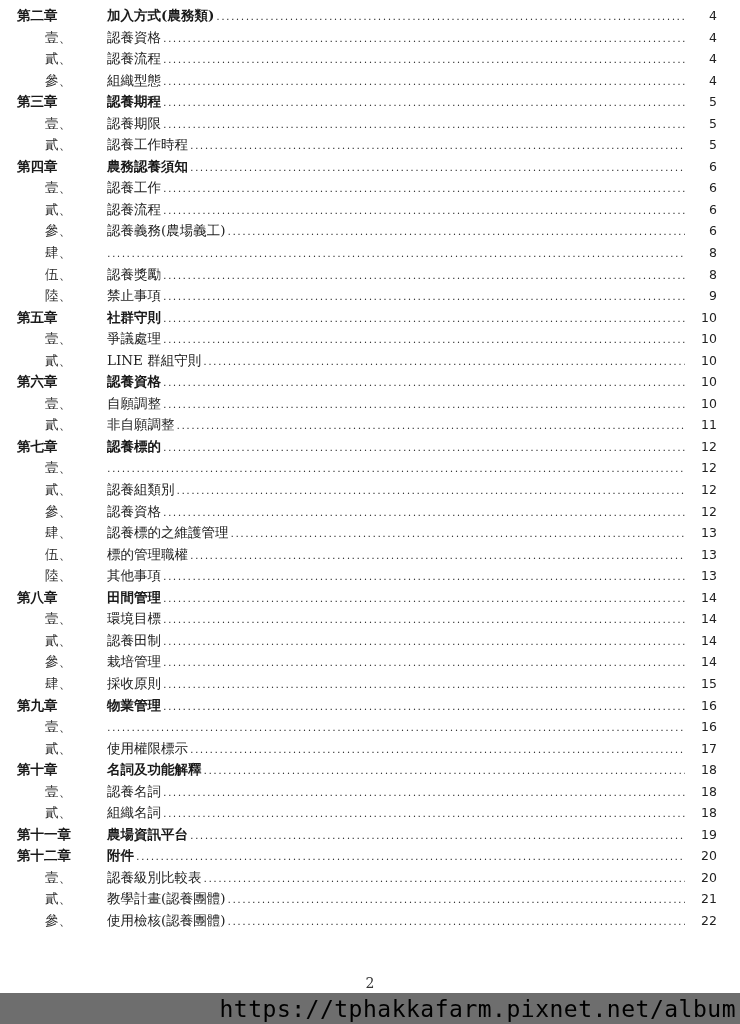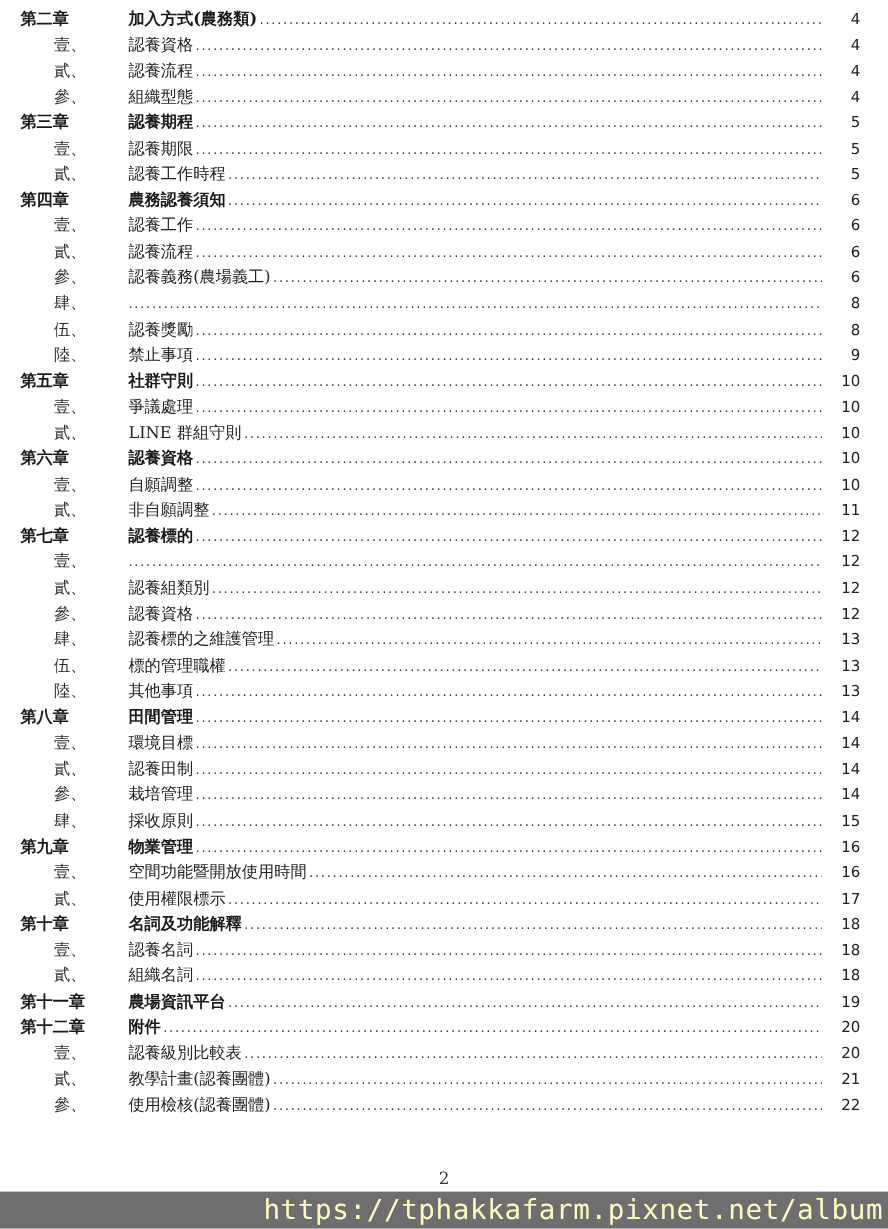--- a/index.html
+++ b/index.html
@@ -89,21 +89,21 @@
     height: 31px;
     background: #6e6e6e;
     z-index: 2;
     display: flex;
     align-items: center;
     justify-content: flex-end;
   }
   .watermark-url {
     font-family: "DejaVu Sans Mono", "Liberation Mono", monospace;
     font-size: 23px;
-    color: #fef9c3;
+    color: #000000;
     padding-right: 4px;
     letter-spacing: 0.5px;
     white-space: nowrap;
   }
 </style>
 </head>
 <body>
 
 <div class="page">
 
@@ -299,21 +299,20 @@
       <span class="page-num">15</span>
     </div>
       <div class="toc-row chapter">
       <span class="num">第九章</span>
       <span class="title">物業管理</span>
       <span class="dots">....................................................................................................................................................................................................................................................................</span>
       <span class="page-num">16</span>
     </div>
       <div class="toc-row item">
       <span class="num">壹、</span>
-      <span class="title">空間功能暨開放使用時間</span>
       <span class="dots">....................................................................................................................................................................................................................................................................</span>
       <span class="page-num">16</span>
     </div>
       <div class="toc-row item">
       <span class="num">貳、</span>
       <span class="title">使用權限標示</span>
       <span class="dots">....................................................................................................................................................................................................................................................................</span>
       <span class="page-num">17</span>
     </div>
       <div class="toc-row chapter">

